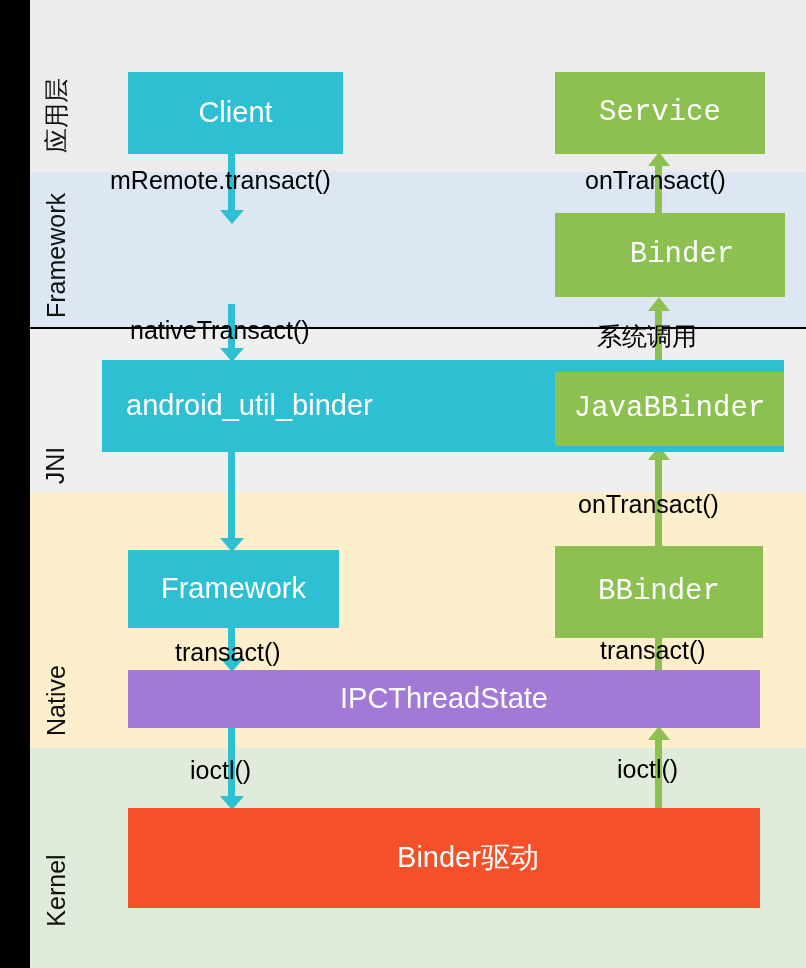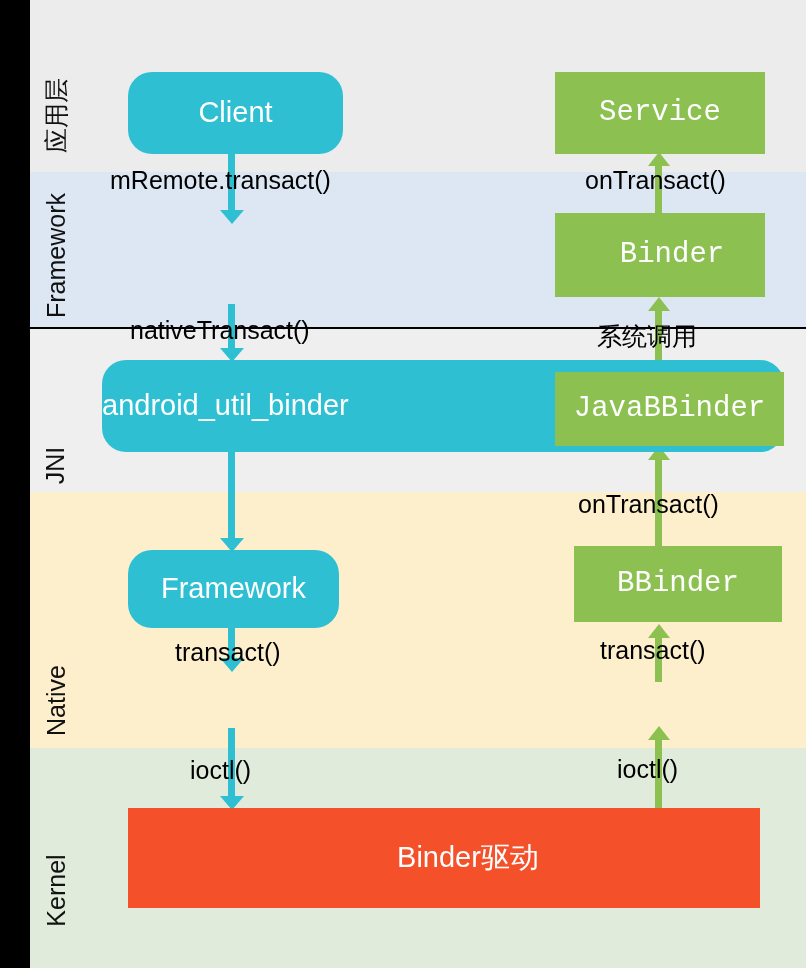--- a/index.html
+++ b/index.html
@@ -42,33 +42,33 @@
   
   .node{
     position:absolute;
     display:flex;align-items:center;justify-content:center;
     color:#fff;
     font-size:29px;
     line-height:1.1;
     text-align:center;
     box-sizing:border-box;
   }
-  .cyan{background:#2ebfd3;border-radius:24px;}
+  .cyan{background:#2ebfd3;}
   .green{background:#8cc152;font-family:Liberation Mono, monospace;}
   .purple{background:#a279d6;}
   .orange{background:#f4502a;}
 
   .n-client{left:128px;top:72px;width:215px;height:82px;}
   .n-service{left:555px;top:72px;width:210px;height:82px;}
   .n-binderproxy{left:128px;top:222px;width:215px;height:82px;}
-  .n-binder{left:555px;top:213px;width:210px;height:84px;padding-left:24px;}
-  .n-autil{left:102px;top:360px;width:682px;height:92px;justify-content:flex-start;}
+  .n-binder{left:555px;top:213px;width:230px;height:84px;padding-left:24px;}
+  .n-autil{left:102px;top:360px;width:682px;height:92px;justify-content:flex-start;padding-left:24px;}
   .n-javabbinder{left:555px;top:372px;width:229px;height:74px;}
   .n-bpbinder{left:128px;top:550px;width:211px;height:78px;}
-  .n-bbinder{left:555px;top:546px;width:208px;height:76px;margin-left:19px;}
+  .n-bbinder{left:555px;top:546px;width:208px;height:92px;}
   .n-ipc{left:128px;top:670px;width:632px;height:58px;}
   .n-driver{left:128px;top:808px;width:632px;height:100px;padding-left:48px;}
 
   
   .arrow{position:absolute;}
   .arrow .shaft{position:absolute;left:0;top:0;width:100%;}
   .arrow .head{position:absolute;left:50%;width:0;height:0;}
   .arrow.down .head{bottom:0;transform:translateX(-50%);}
   .arrow.up .head{top:0;transform:translateX(-50%);}
 
@@ -177,20 +177,21 @@
       <div class="head" style="border-left:11px solid transparent;border-right:11px solid transparent;border-bottom:14px solid #8cc152;"></div>
     </div>
 
   <div class="node cyan n-client">Client</div>
   <div class="node green n-service">Service</div>
   <div class="node green n-binder">Binder</div>
   <div class="node cyan n-autil">android_util_binder</div>
   <div class="node green n-javabbinder">JavaBBinder</div>
   <div class="node cyan n-bpbinder">Framework</div>
   <div class="node green n-bbinder">BBinder</div>
+  <div class="node purple n-ipc">IPCThreadState</div>
   <div class="node orange n-driver">Binder驱动</div>
 
   <div class="cap c2">nativeTransact()</div>
   <div class="cap c1">mRemote.transact()</div>
   <div class="cap c4">transact()</div>
   <div class="cap c5">ioctl()</div>
   <div class="cap c6">onTransact()</div>
   <div class="cap c7">系统调用</div>
   <div class="cap c8">onTransact()</div>
   <div class="cap c9">transact()</div>

